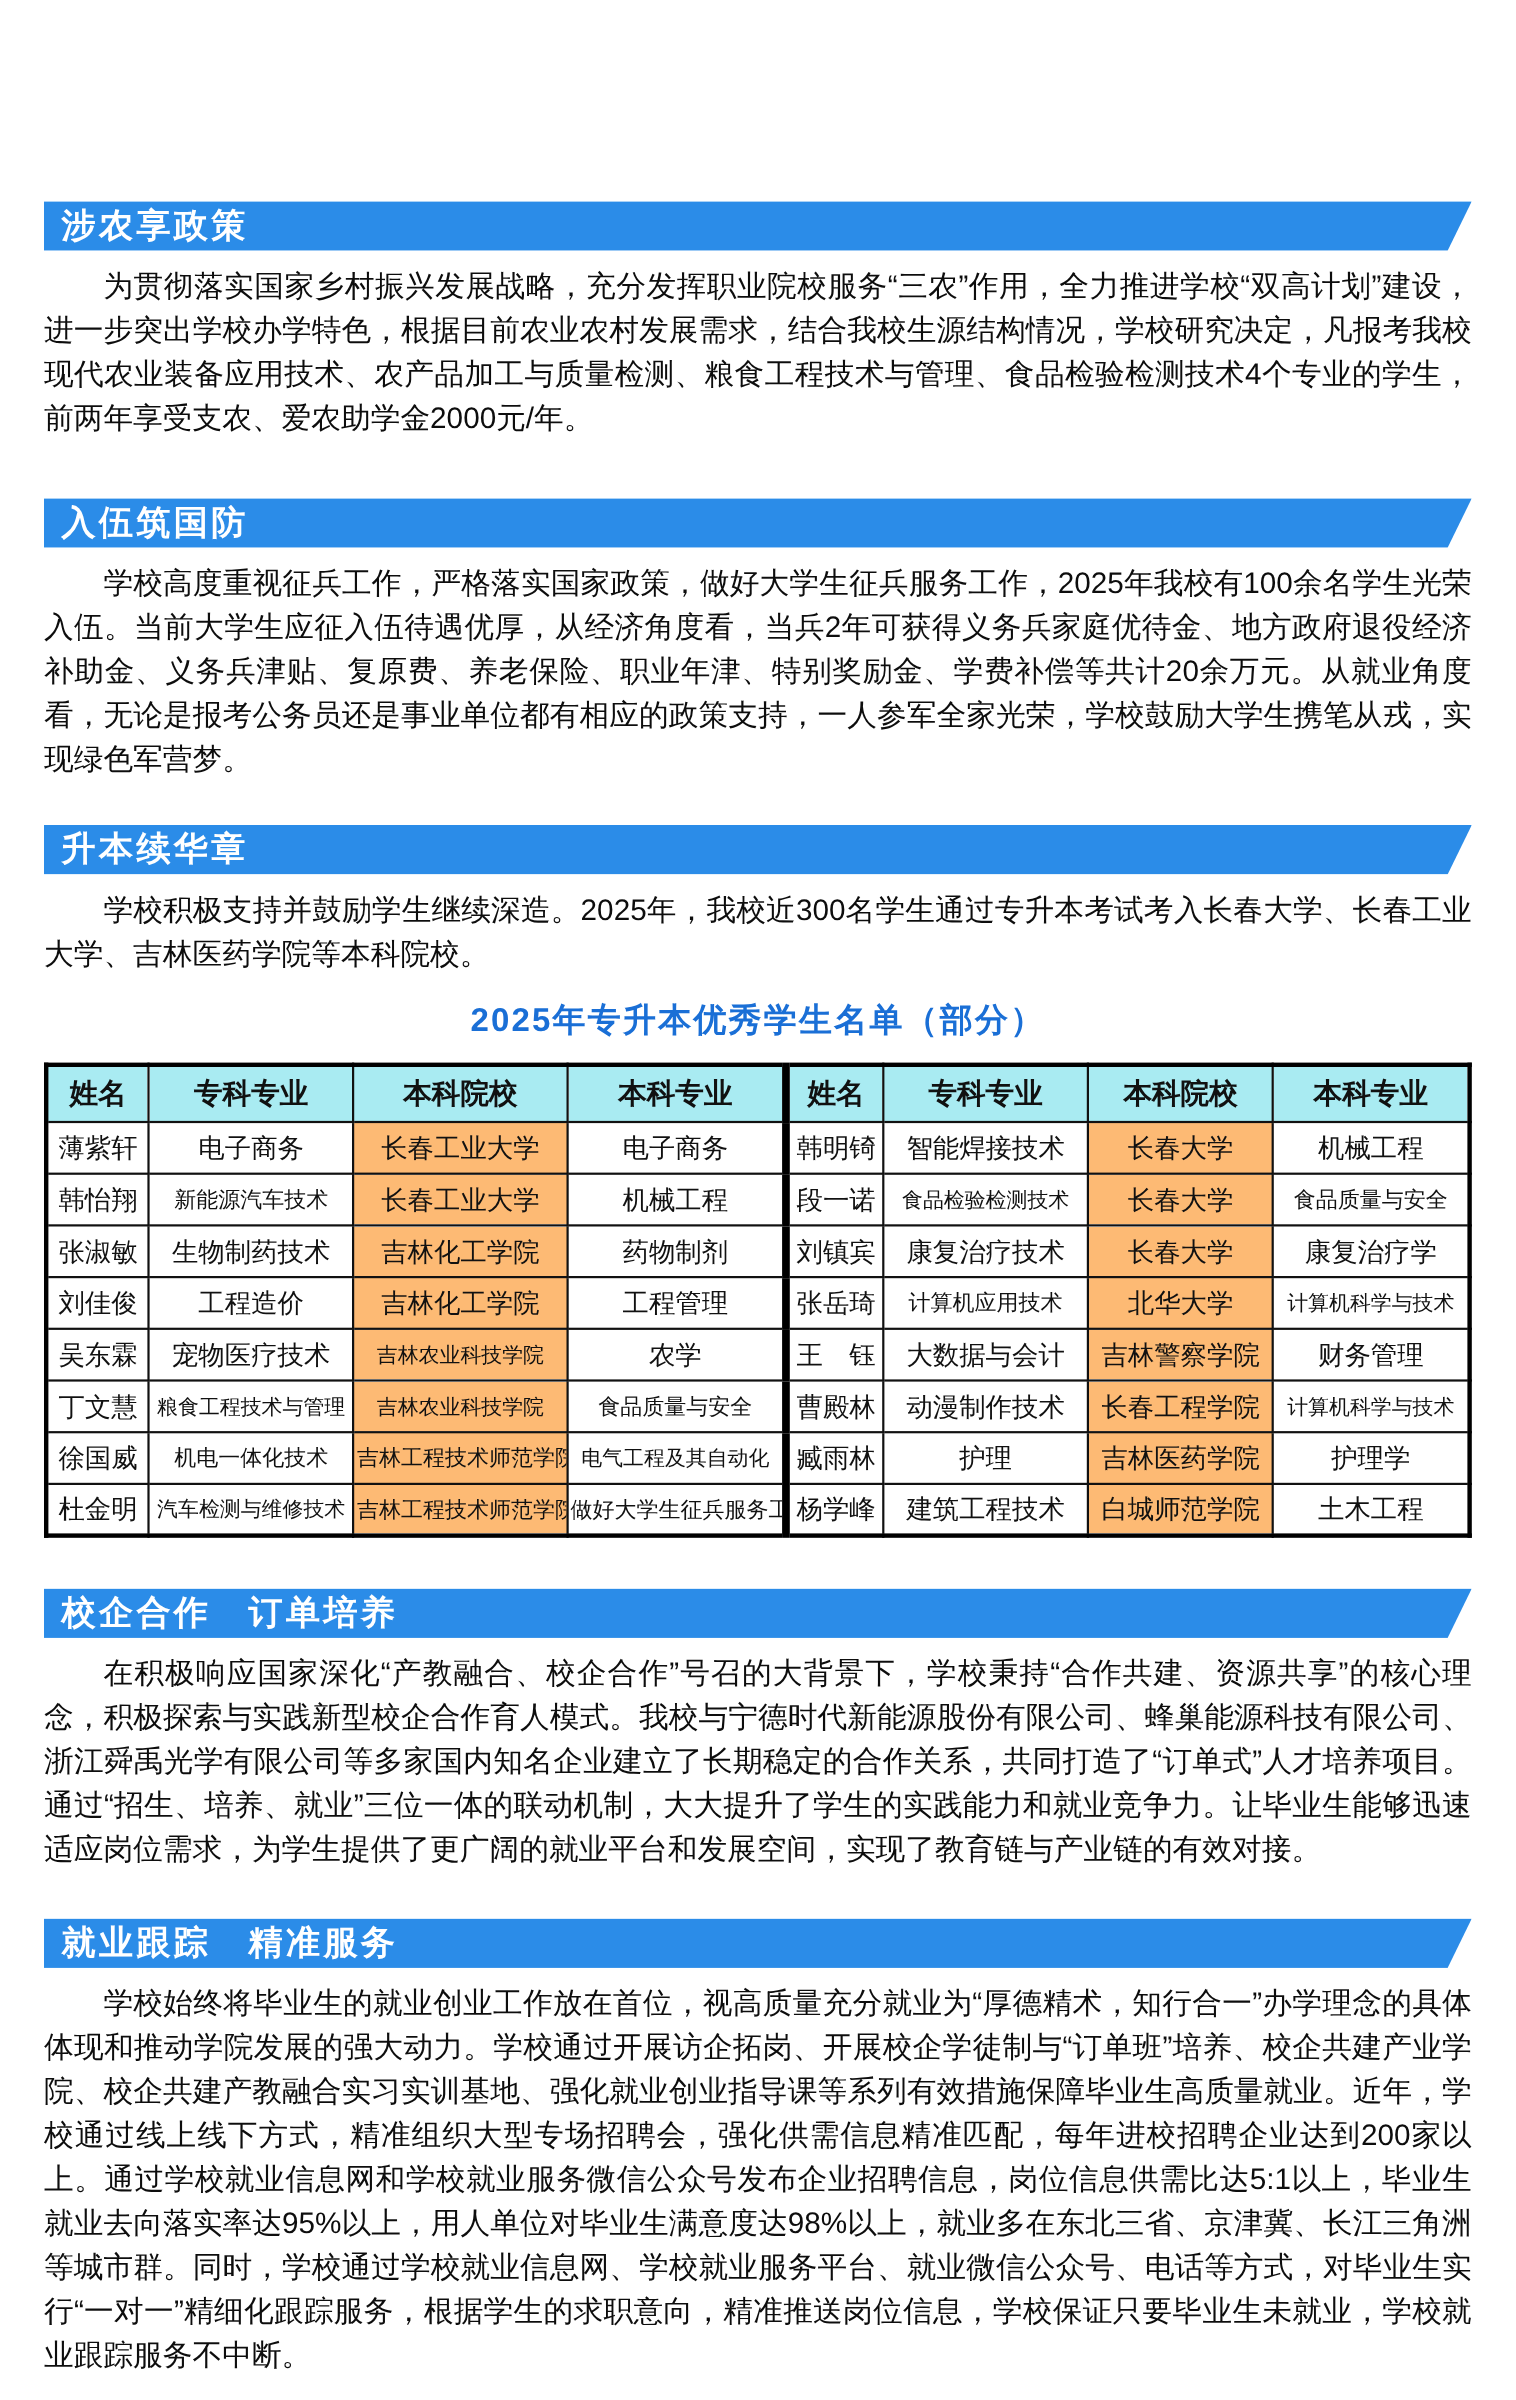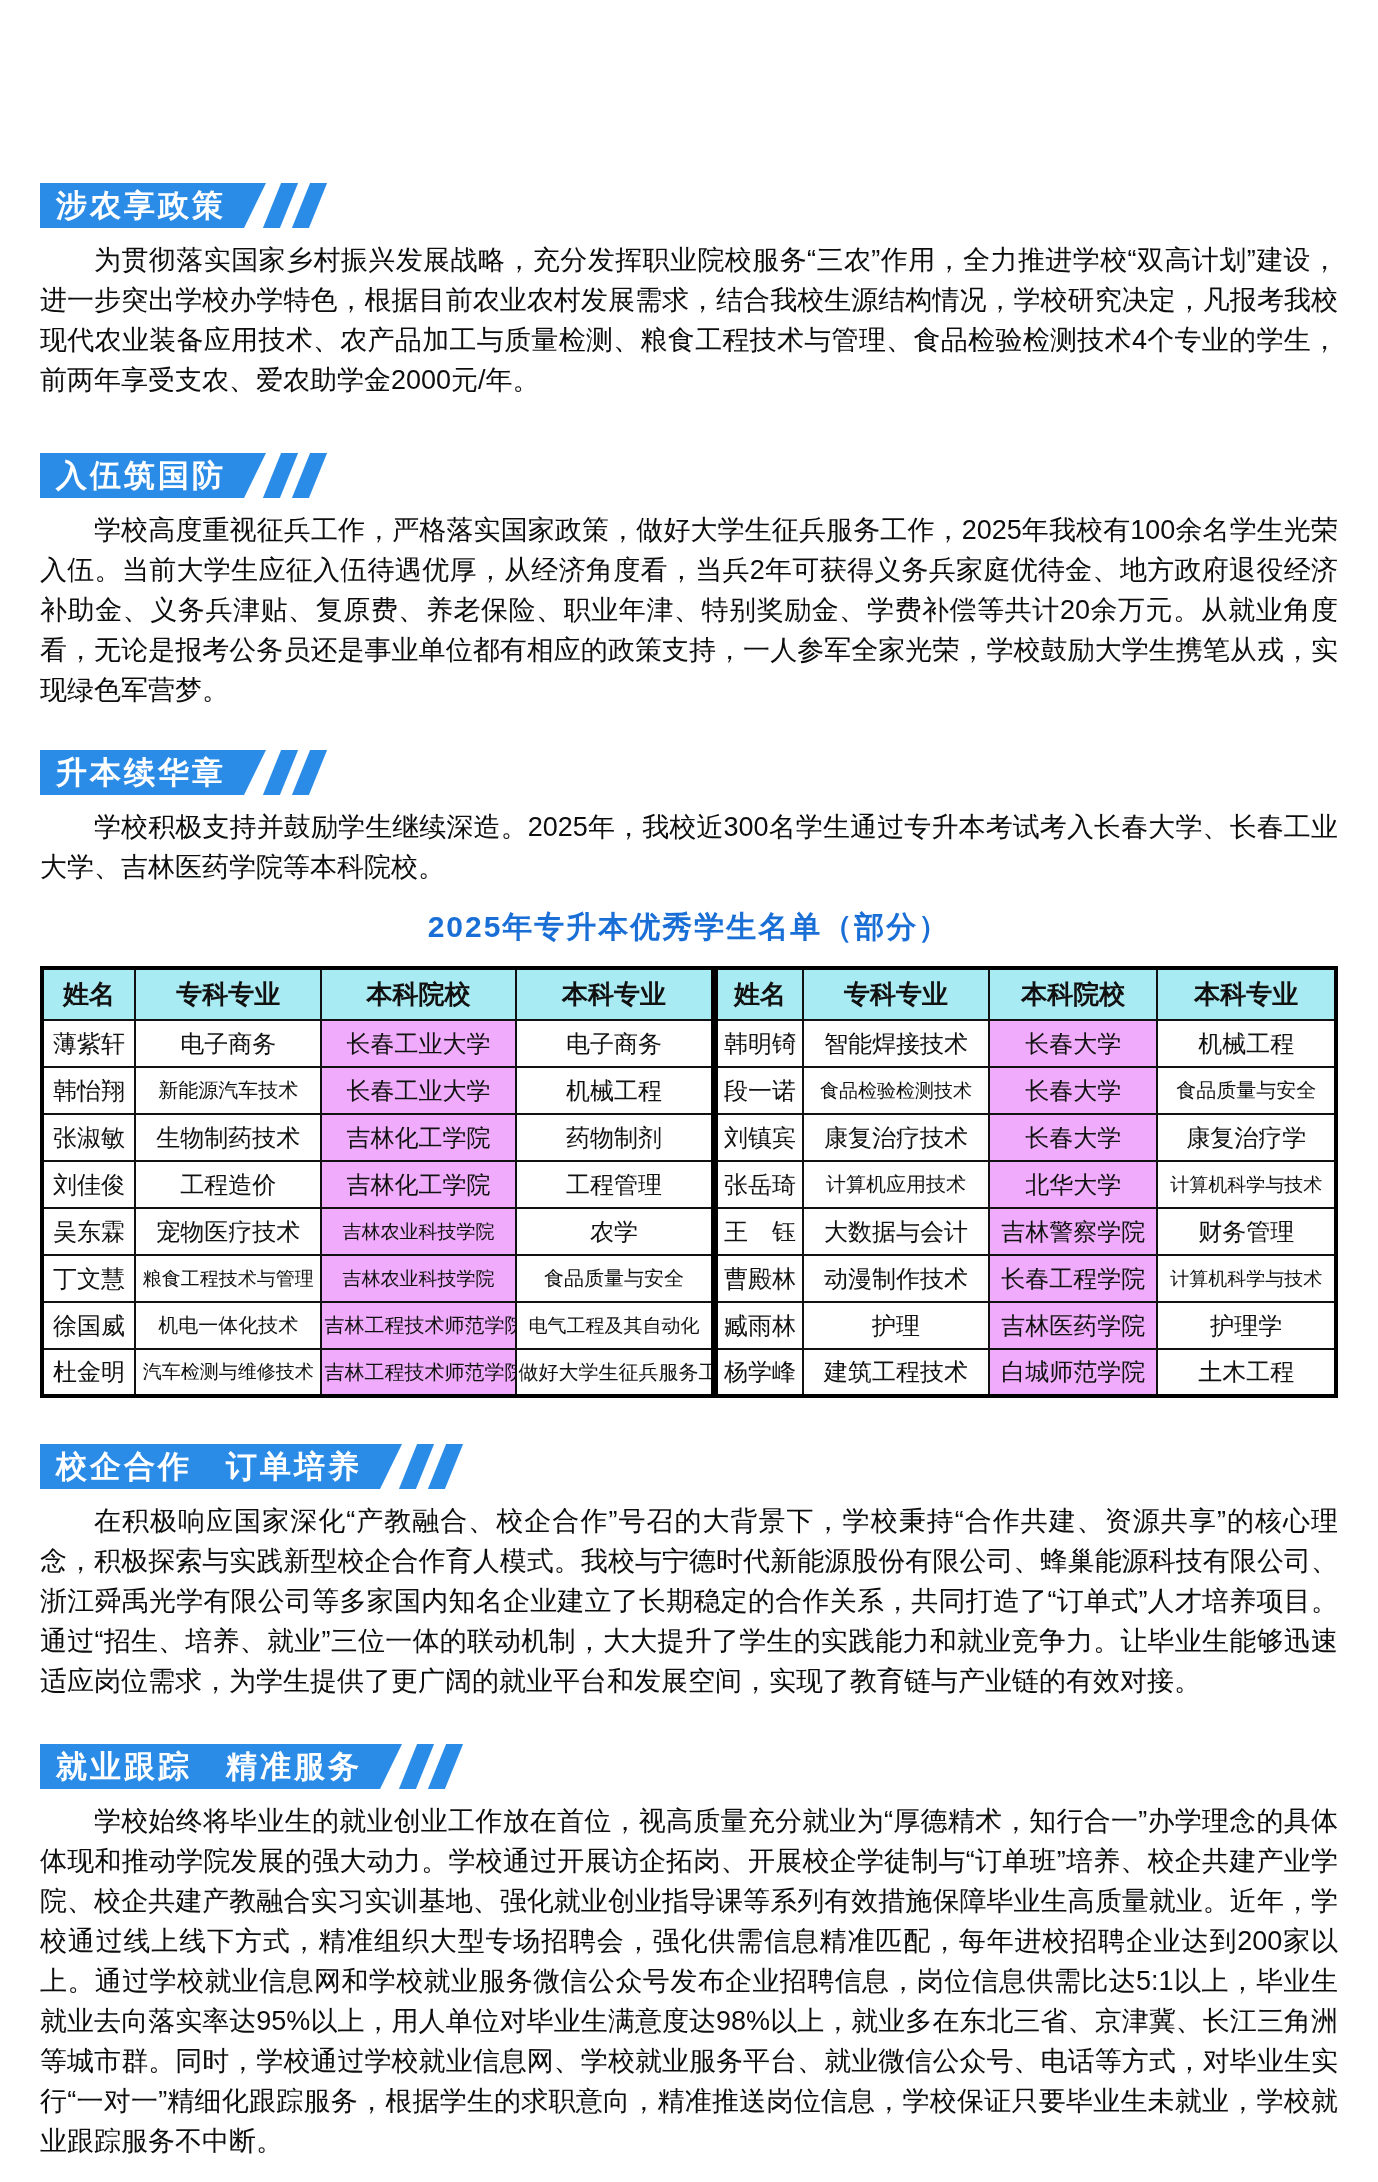--- a/index.html
+++ b/index.html
@@ -6,21 +6,21 @@
   html, body { background: #ffffff; }
   body {
     width: 1378px; height: 2182px; overflow: hidden;
     font-family: "Liberation Sans", sans-serif;
     color: #111111;
   }
   .content { width: 1298px; margin: 0 0 0 40px; }
 
   
   .section { position: relative; }
-  .banner { display: flex; align-items: stretch; height: 45px; }
+  .banner { display: flex; align-items: stretch; height: 45px; flex-direction: column; }
   .banner-box {
     background: #2b8ce8; color: #ffffff;
     font-family: "DejaVu Serif", serif;
     font-weight: bold; font-size: 31px; line-height: 45px;
     letter-spacing: 3px;
     padding: 0 40px 0 16px;
     clip-path: polygon(0 0, 100% 0, calc(100% - 22px) 100%, 0 100%);
     white-space: nowrap;
   }
   .stripe {
@@ -60,21 +60,21 @@
     border: 2px solid #111;
     text-align: center; vertical-align: middle;
     overflow: hidden; white-space: nowrap;
     padding: 0 2px;
   }
   table.students th {
     background: #a9ebf2; height: 52px;
     font-size: 26px; font-weight: bold; text-align: center;
   }
   table.students td { height: 47px; font-size: 24px; }
-  table.students td.college { background: #f0abfc; }
+  table.students td.college { background: #fdba74; }
   table.students .divider { border-left: 7px solid #000; }
   table.students td.m  { font-size: 20px; }
   table.students td.s  { font-size: 19px; }
   table.students td.xs { font-size: 20px; }
 </style>
 </head>
 <body>
 
 <div class="content">
 

